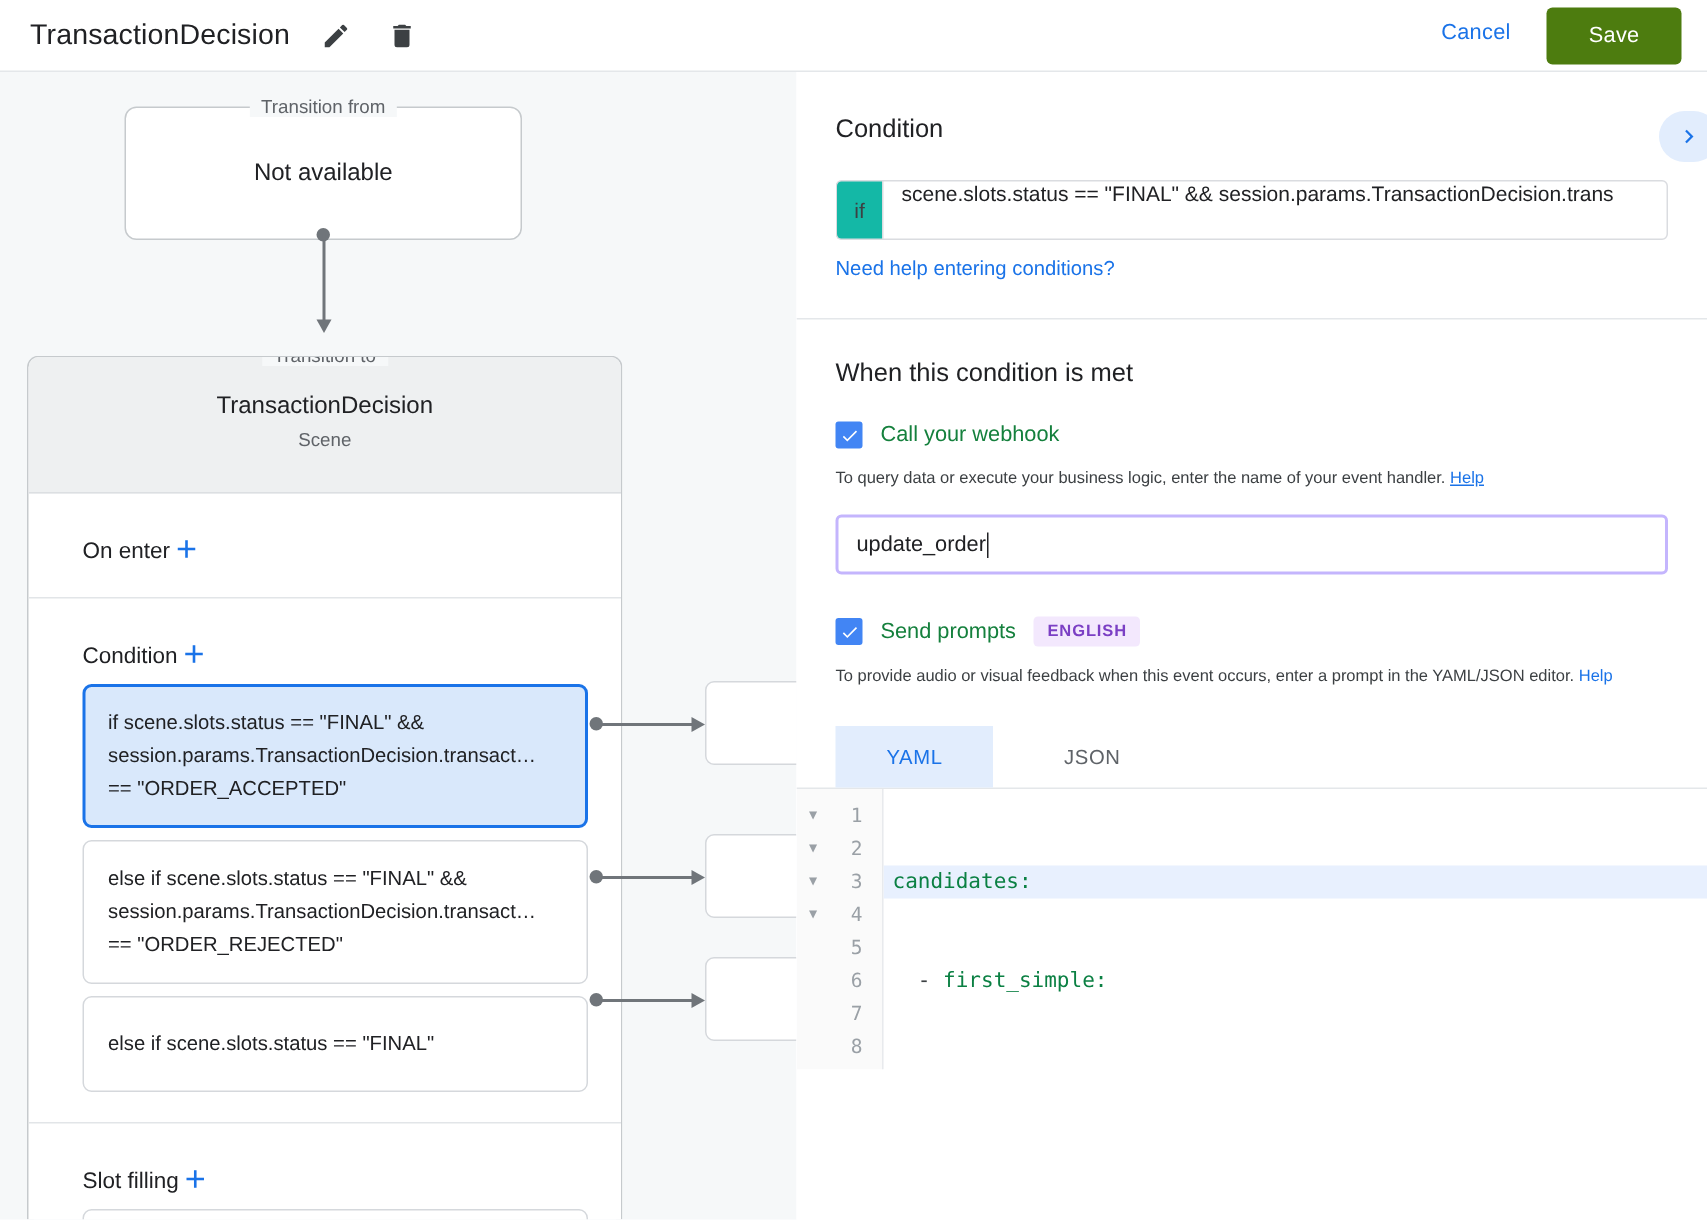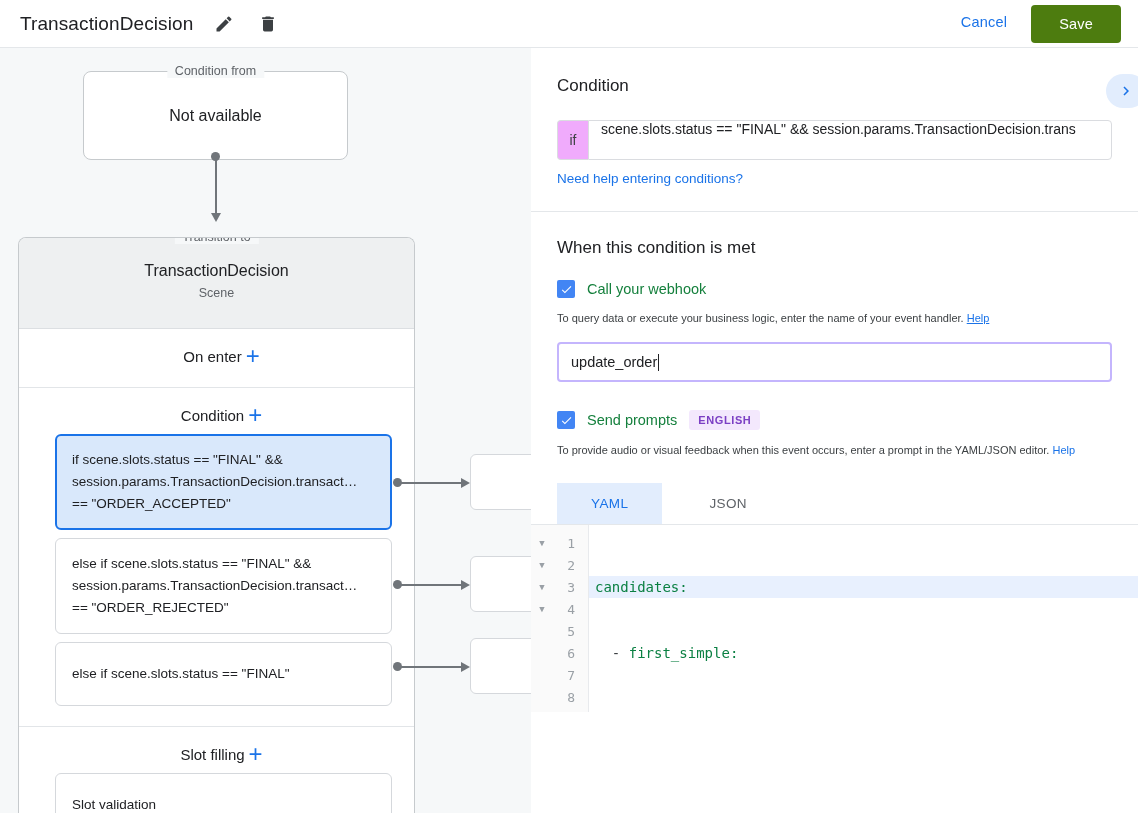--- a/index.html
+++ b/index.html
@@ -68,22 +68,23 @@
   .scene-head {
     background: #eef0f1; height: 91px; padding-top: 24px; text-align: center;
     border-bottom: 1px solid #dcdfe2;
   }
   .scene-head .nm { font-size: 16px; color: #202124; }
   .scene-head .sub { font-size: 12.5px; color: #5f6368; margin-top: 6px; }
 
   .section { border-bottom: 1px solid #e2e5e8; padding: 0 0 12px 0; }
   .section:last-child { border-bottom: none; }
   .section-header {
-    display: flex; align-items: center; justify-content: center;
+    display: flex; align-items: center; justify-content: flex-start;
     padding: 18px 22px 10px 36px;
+    margin-top: 11px;
   }
   .section-title { font-size: 15px; color: #202124; }
   .plus {
     color: #1a73e8; font-size: 24px; line-height: 18px; cursor: pointer;
     font-weight: 300; padding: 0 4px;
   }
   .node {
     margin: 0 22px 8px 36px; border: 1px solid #d5d8dc; border-radius: 6px;
     background: #ffffff; padding: 14px 16px; font-size: 13.5px; color: #202124;
     line-height: 22px; cursor: pointer;
@@ -122,21 +123,21 @@
   }
   .dp-head h2 { font-size: 17px; font-weight: 400; color: #202124; }
   .chev-pill {
     position: absolute; right: -8px; top: 26px;
     background: #e2edfd; width: 40px; height: 34px; border-radius: 20px;
     display: flex; align-items: center; justify-content: center; cursor: pointer;
   }
 
   .cond-row { display: flex; margin-top: 24px; height: 40px; }
   .cond-if {
-    width: 31px; background: #f0abfc; border: 1px solid #dadce0; border-right: none;
+    width: 31px; background: #14b8a6; border: 1px solid #dadce0; border-right: none;
     border-radius: 4px 0 0 4px; display:flex; align-items:center; justify-content:center;
     font-size: 14px; color: #3c4043;
   }
   .cond-input {
     flex: 1; border: 1px solid #dadce0; border-radius: 0 4px 4px 0;
     padding: 0 12px; font-size: 14px; color: #202124;
     font-family: "Liberation Sans", sans-serif; outline: none;
     overflow: hidden; white-space: nowrap;
   }
   .help-link { display: inline-block; margin-top: 11px; color: #1a73e8; font-size: 13.5px; cursor: pointer; }
@@ -216,21 +217,21 @@
 
   <div class="topbar-right">
     <button class="btn-text">Cancel</button>
     <button class="btn-primary">Save</button>
   </div>
 </div>
 
 <div class="graph-pane">
 
   <div class="fieldset" id="tfrom">
-    <span class="legend">Condition from</span>
+    <span class="legend">Transition from</span>
     <div class="body">Not available</div>
   </div>
 
   <div class="dot" style="left:211px; top:104px;"></div>
   <div class="vline" style="left:215px; top:108px; height:59px;"></div>
   <div class="arrowdown" style="left:211px; top:165px;"></div>
 
   <div class="fieldset" id="tto">
     <span class="legend">Transition to</span>
 

